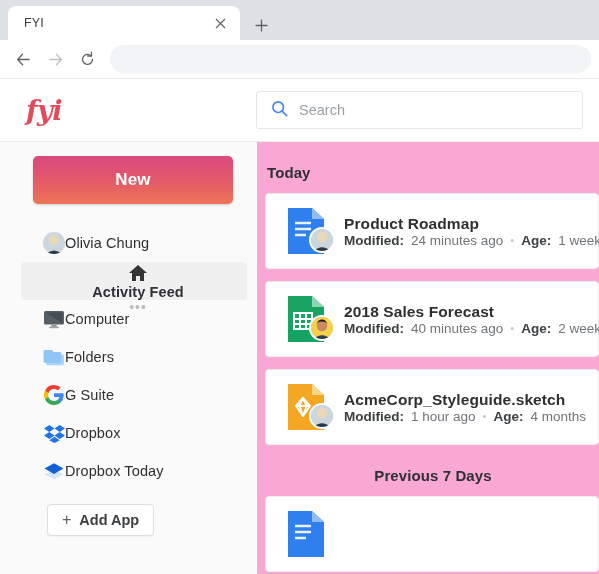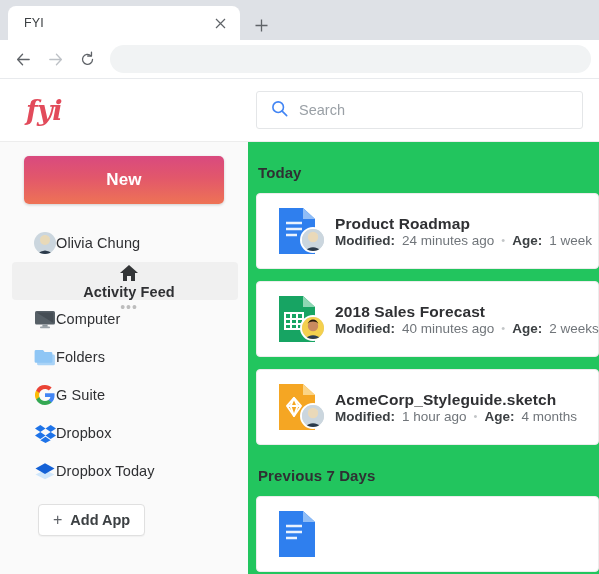--- a/index.html
+++ b/index.html
@@ -62,21 +62,21 @@
     font-style: italic; font-weight: 700; font-size: 27px;
     color: #e24b5b; letter-spacing: -.5px;
   }
   .searchbox {
     flex: 1; height: 38px; margin-right: 16px; margin-left: 16px;
     border: 1px solid #e4e6e8; border-radius: 3px; background: #fff;
     display: flex; align-items: center; padding: 0 14px; gap: 11px;
   }
   .search-placeholder { font-size: 14.5px; color: #9aa0a6; }
 
-  .app-body { flex: 1; display: flex; min-height: 0; }
+  .app-body { flex: 1; display: flex; min-height: 0; padding-left: 9px; }
 
   
   .sidebar {
     width: 248px; background: #fafafa; flex: 0 0 248px;
     display: flex; flex-direction: column; padding-top: 14px;
     position: relative;
   }
   .new-btn {
     margin: 0 24px; height: 48px; border-radius: 5px;
     background: linear-gradient(180deg, #d94a7f 0%, #e2576b 45%, #ee7355 100%);
@@ -102,28 +102,28 @@
     margin: 14px 0 0 38px; align-self: flex-start;
     height: 32px; padding: 0 14px; border: 1px solid #e0e0e0;
     border-radius: 4px; background: #fff; display: inline-flex;
     align-items: center; gap: 8px; font-size: 14.5px; font-weight: 700;
     color: #3c4043; box-shadow: 0 1px 1px rgba(0,0,0,.04);
   }
   .add-app .plus { font-weight: 400; font-size: 16px; color: #5f6368; }
 
   
   .feed {
-    flex: 1; background: #22c55e; padding: 22px 0 0 8px;
+    flex: 1; background: #f9a8d4; padding: 22px 0 0 8px;
     overflow: hidden;
   }
   .section-title {
     font-size: 15px; font-weight: 700; color: #2f3033;
     margin: 0 0 12px 2px; letter-spacing: .1px;
   }
-  .section-title.later { margin-top: 22px; }
+  .section-title.later { margin-top: 22px; text-align: center; }
   .card {
     background: #fff; border: 1px solid #ececec; border-radius: 4px;
     height: 76px; margin-bottom: 12px; display: flex; align-items: center;
     padding-left: 20px; gap: 18px;
   }
   .file-icon { position: relative; width: 40px; height: 46px; flex: 0 0 40px; }
   .file-icon svg { display: block; }
   .file-avatar {
     position: absolute; right: -9px; bottom: 1px;
     width: 26px; height: 26px; border-radius: 50%;

